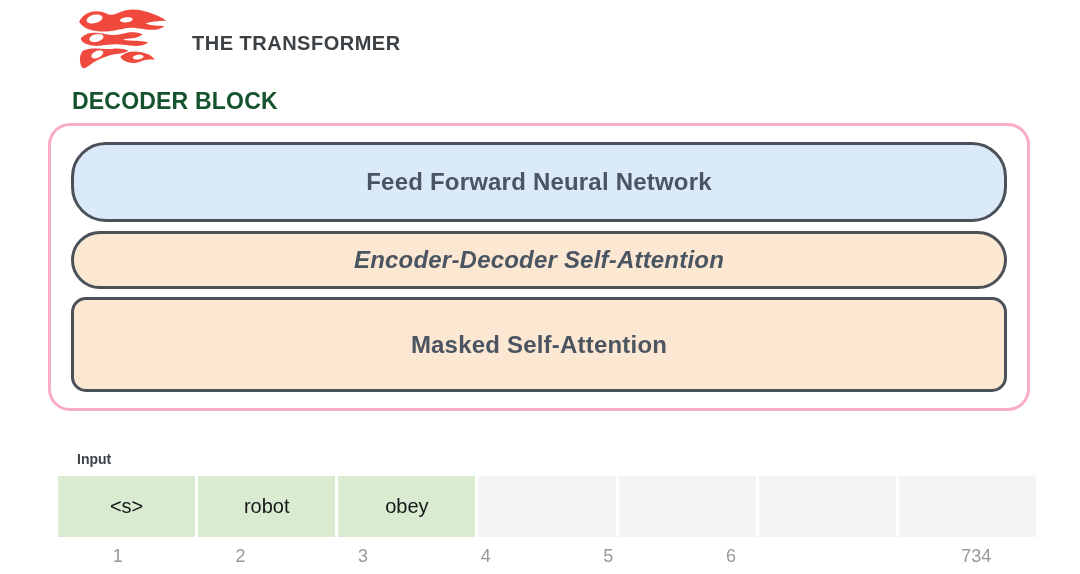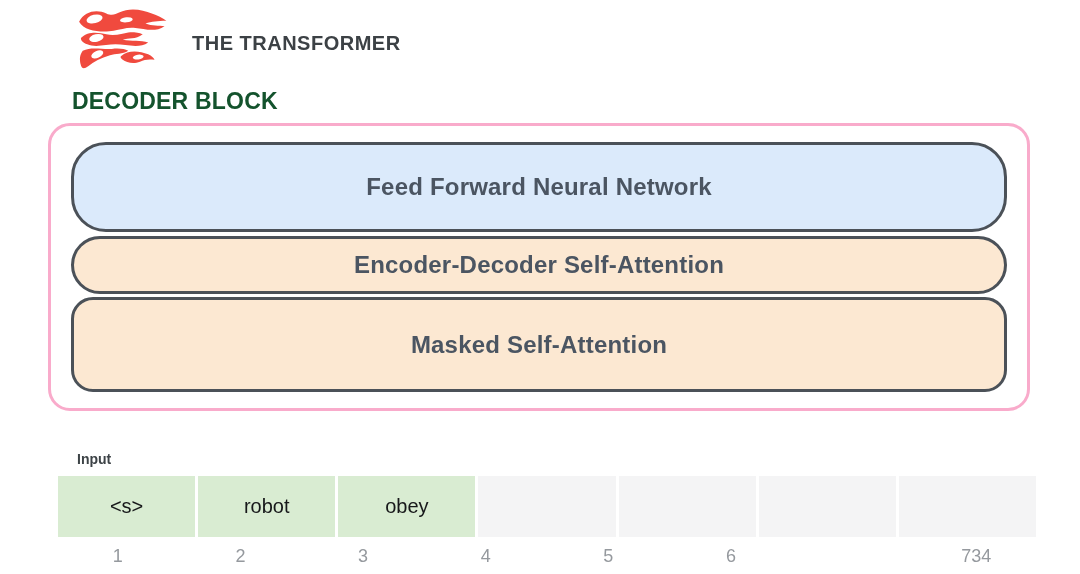--- a/index.html
+++ b/index.html
@@ -69,23 +69,23 @@
     box-sizing: border-box;
     border: 3px solid #4b5158;
     display: flex;
     align-items: center;
     justify-content: center;
     font-weight: 700;
     font-size: 24px;
     color: #4b5562;
     letter-spacing: 0.2px;
   }
-  .layer-ffnn   { height: 90px; background: #dbeafb; border-radius: 35px; }
-  .layer-encdec { height: 58px; background: #fce8d2; border-radius: 29px; }
-  .layer-masked { height: 95px; background: #fce8d2; border-radius: 22px; }
+  .layer-ffnn   { height: 80px; background: #dbeafb; border-radius: 35px; }
+  .layer-encdec { height: 58px; background: #fce8d2; border-radius: 29px; font-style: italic; }
+  .layer-masked { height: 95px; background: #fce8d2; border-radius: 15px; }
 
   
   .input-label {
     position: absolute;
     left: 60px;
     top: 451px;
     font-size: 14px;
     font-weight: 700;
     color: #3d4347;
     margin-left: 17px;

